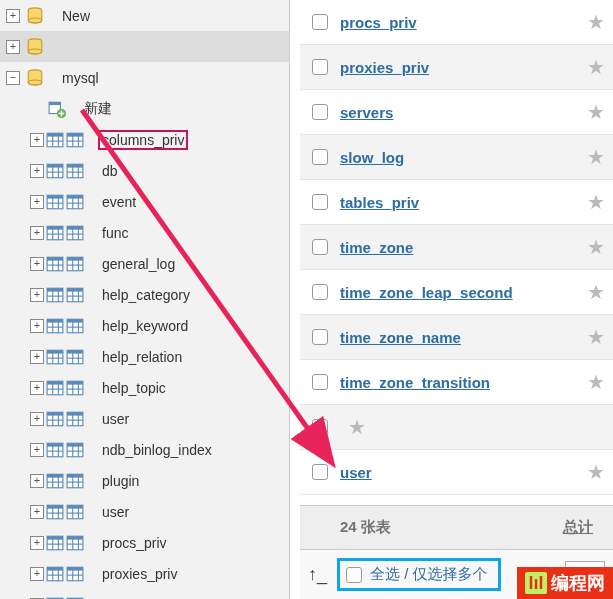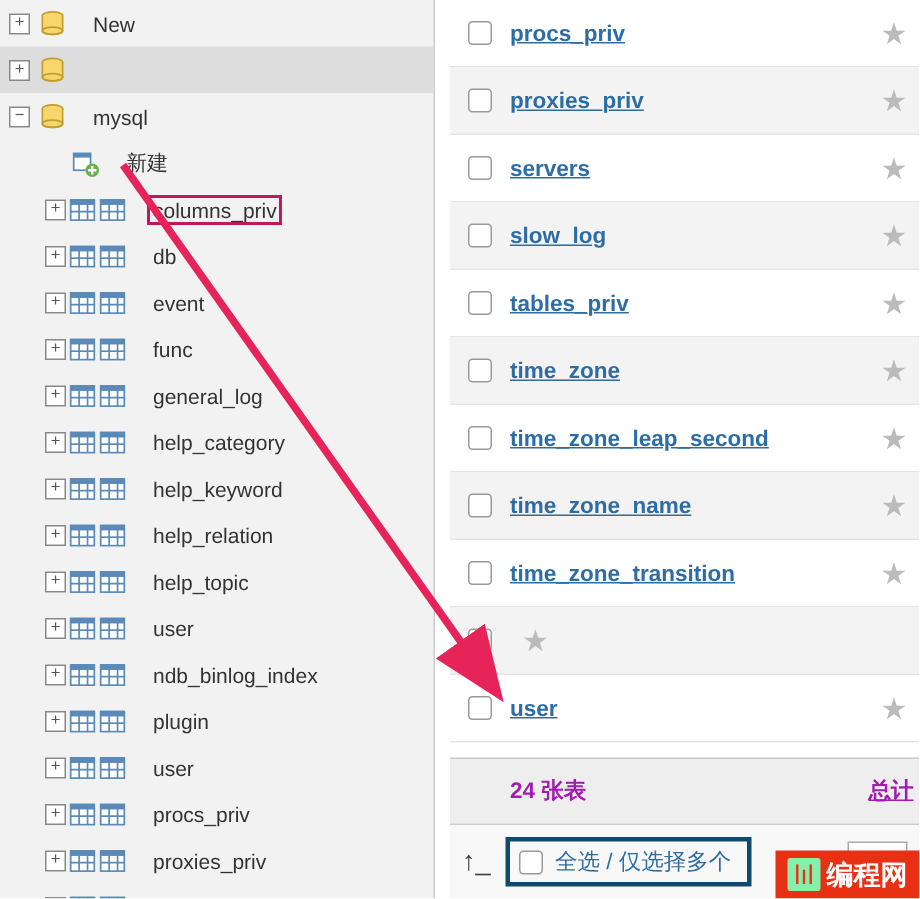--- a/index.html
+++ b/index.html
@@ -15,31 +15,31 @@
 .spacer { display: inline-block; flex-shrink: 0; }
 .ico { width: 18px; height: 18px; display: inline-flex; align-items: center; justify-content: center; margin-right: 2px; flex-shrink: 0; }
 .main { flex: 1; background: #fff; overflow: hidden; display: flex; flex-direction: column; padding-left: 10px; }
 .rows { flex: 1; }
 .row { display: flex; align-items: center; height: 45px; border-bottom: 1px solid #e5e5e5; }
 .row.odd { background: #f3f3f3; }
 .chk { width: 40px; display: flex; justify-content: center; }
 .chk input { width: 16px; height: 16px; appearance: none; border: 1px solid #999; border-radius: 3px; background: #fff; cursor: pointer; }
 .tname { flex: 1; color: #2e6da4; font-weight: bold; text-decoration: underline; cursor: pointer; font-size: 15px; }
 .star { width: 34px; color: #bbb; font-size: 20px; cursor: pointer; text-align: center; }
-.summary { height: 44px; background: #eee; border-top: 1px solid #ccc; display: flex; align-items: center; font-weight: bold; color: #a21caf; font-size: 15px; }
+.summary { height: 44px; background: #eee; border-top: 1px solid #ccc; display: flex; align-items: center; font-weight: bold; color: #737373; font-size: 15px; }
 .summary .lpad { width: 40px; }
-.summary .r { margin-left: auto; margin-right: 4px; text-decoration: underline; }
+.summary .r { margin-left: auto; margin-right: 20px; text-decoration: underline; }
 .footer { height: 50px; background: #f8f8f8; border-top: 1px solid #ccc; display: flex; align-items: center; padding: 0 8px; gap: 10px; }
 .footer .arrow { font-size: 18px; color: #444; }
-.select-all { display: flex; align-items: center; gap: 8px; border: 3px solid #0c4a6e; padding: 4px 10px 4px 6px; }
+.select-all { display: flex; align-items: center; gap: 8px; border: 3px solid #0ea5e9; padding: 4px 10px 4px 6px; }
 .select-all input { width: 16px; height: 16px; appearance: none; border: 1px solid #999; border-radius: 3px; background: #fff; cursor: pointer; }
 .select-all .txt { color: #2e6da4; cursor: pointer; font-size: 15px; }
 .dd { margin-left: auto; border: 1px solid #aaa; background: #fff; padding: 4px 6px; font-size: 13px; }
 .watermark { position: absolute; right: 0; bottom: 0; background: #e83015; color: #fff; font-weight: bold; padding: 4px 8px; font-size: 18px; display: flex; align-items: center; gap: 4px; }
-.watermark .wm-ico { background: #86efac; color: #e83015; width: 22px; height: 22px; display: flex; align-items: center; justify-content: center; font-weight: normal; border-radius: 2px; }
+.watermark .wm-ico { background: #bef264; color: #e83015; width: 22px; height: 22px; display: flex; align-items: center; justify-content: center; font-weight: bold; border-radius: 2px; }
 .arrow-overlay { position: absolute; top: 0; left: 0; pointer-events: none; }
 </style>
 </head>
 <body>
 
 <div class="layout">
   <div class="sidebar">
     <div class="tree" id="tree">
         <div class="tree-item">
           <span class="spacer" style="width:6px"></span>

